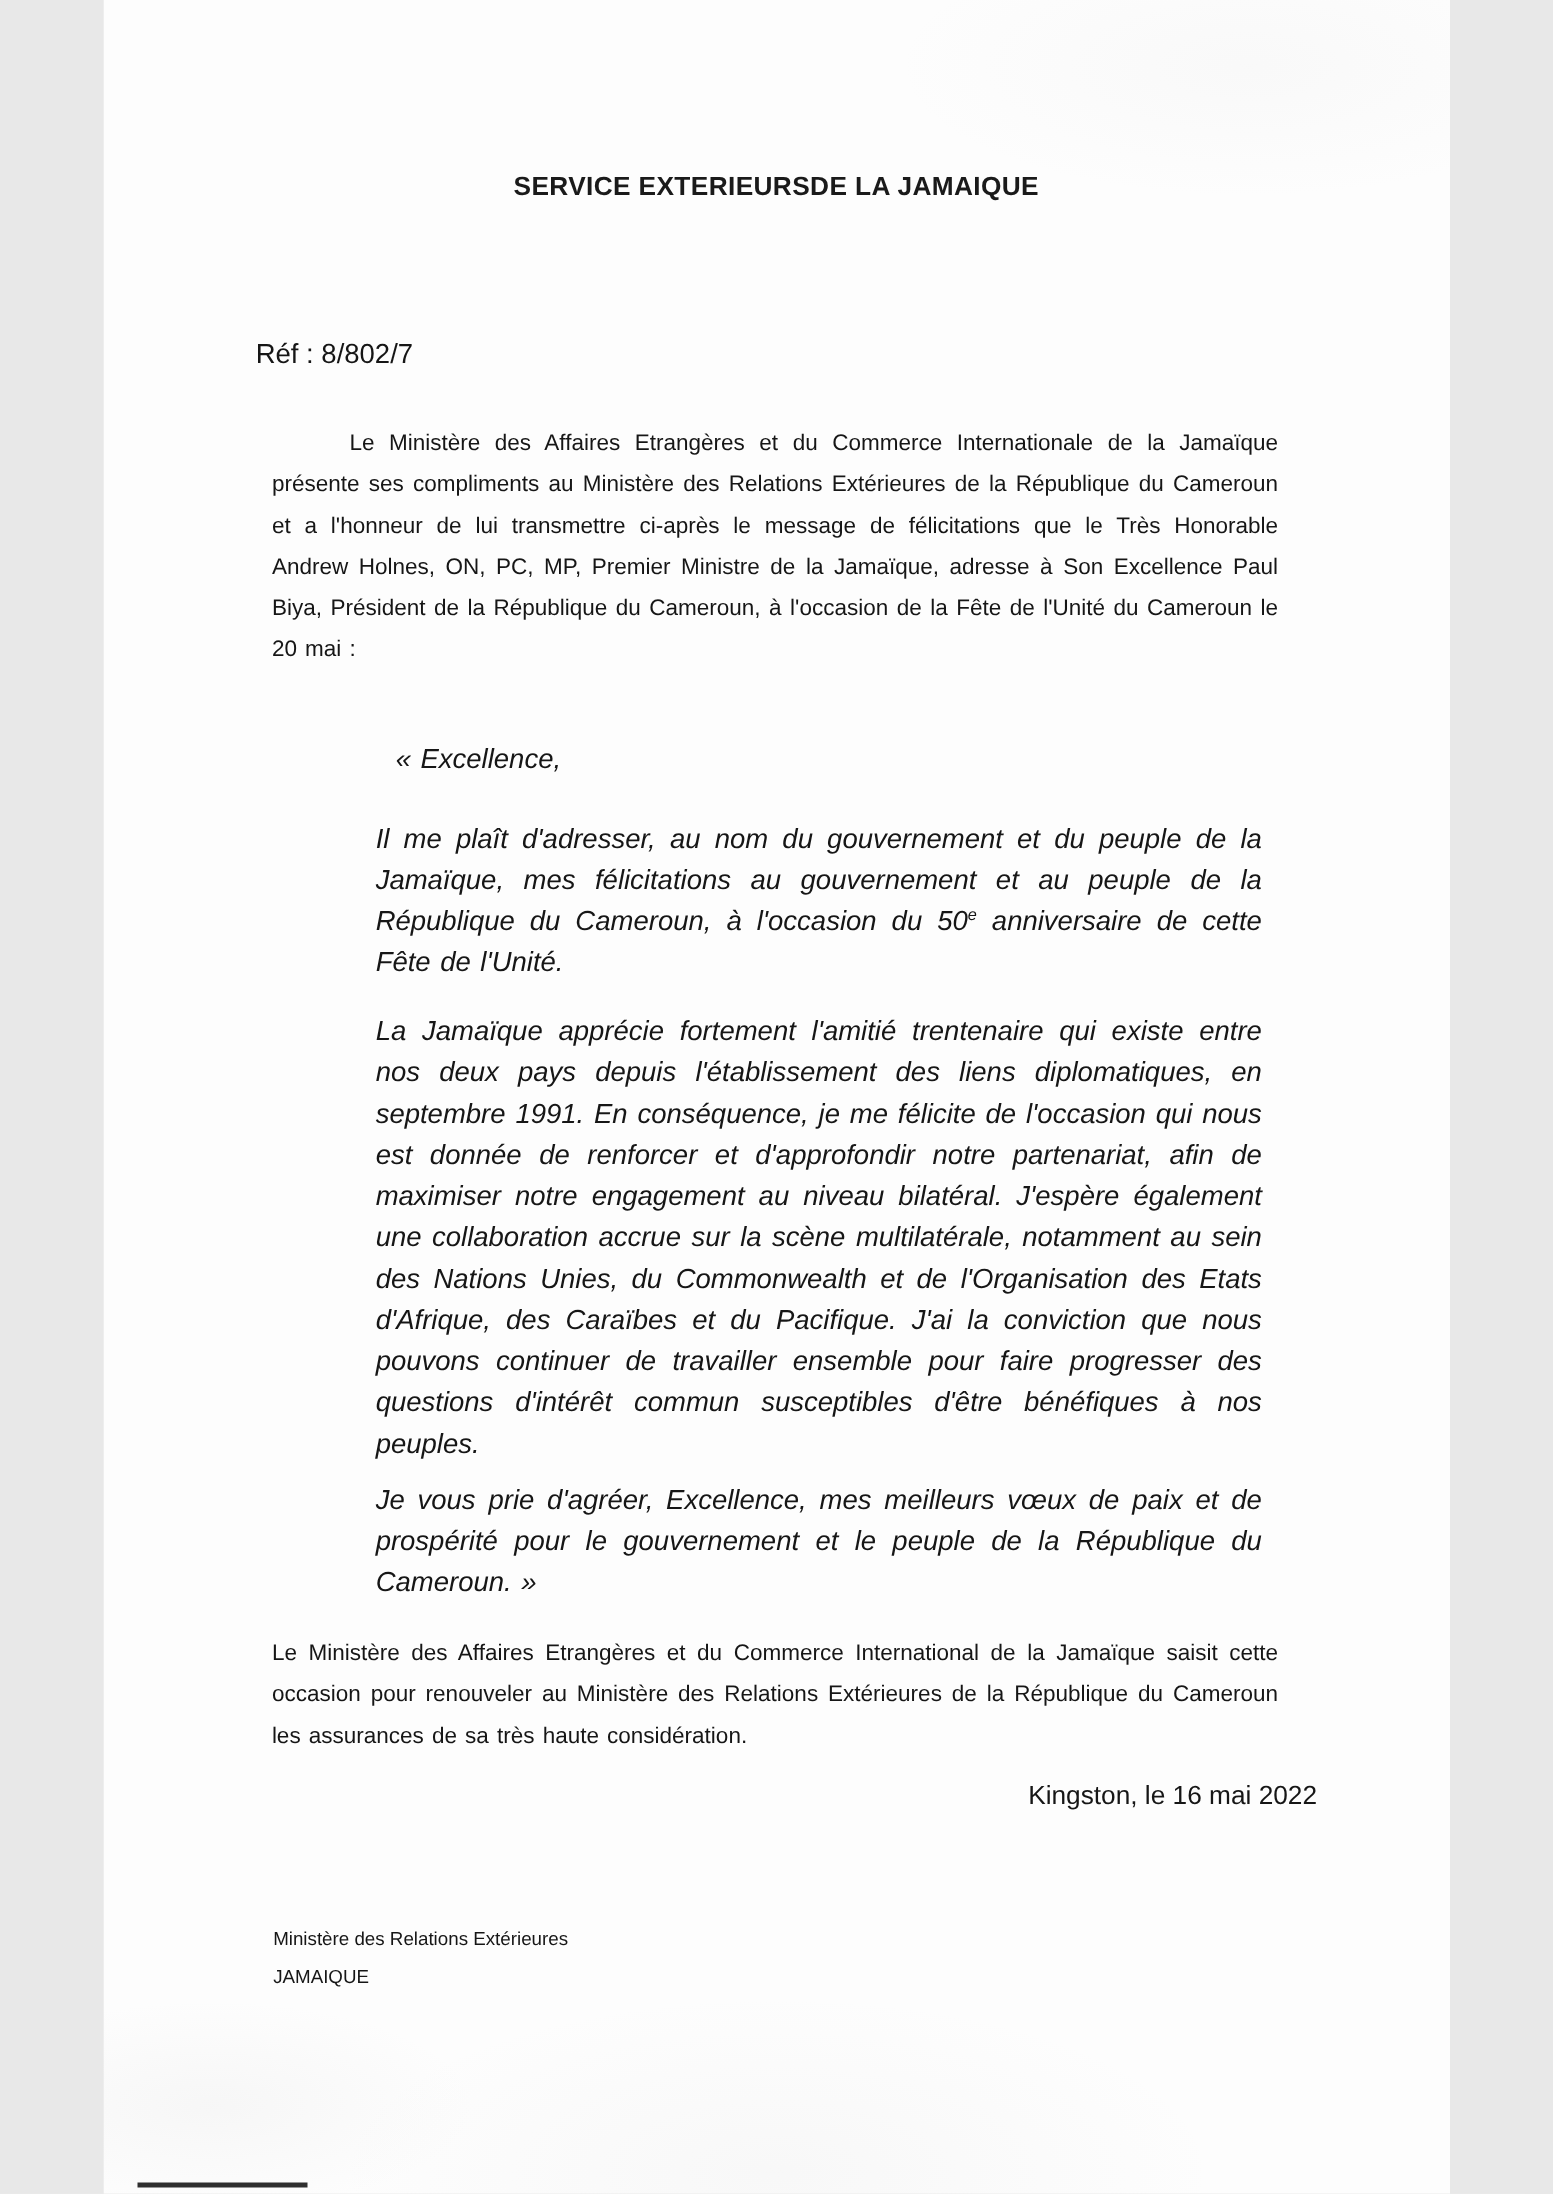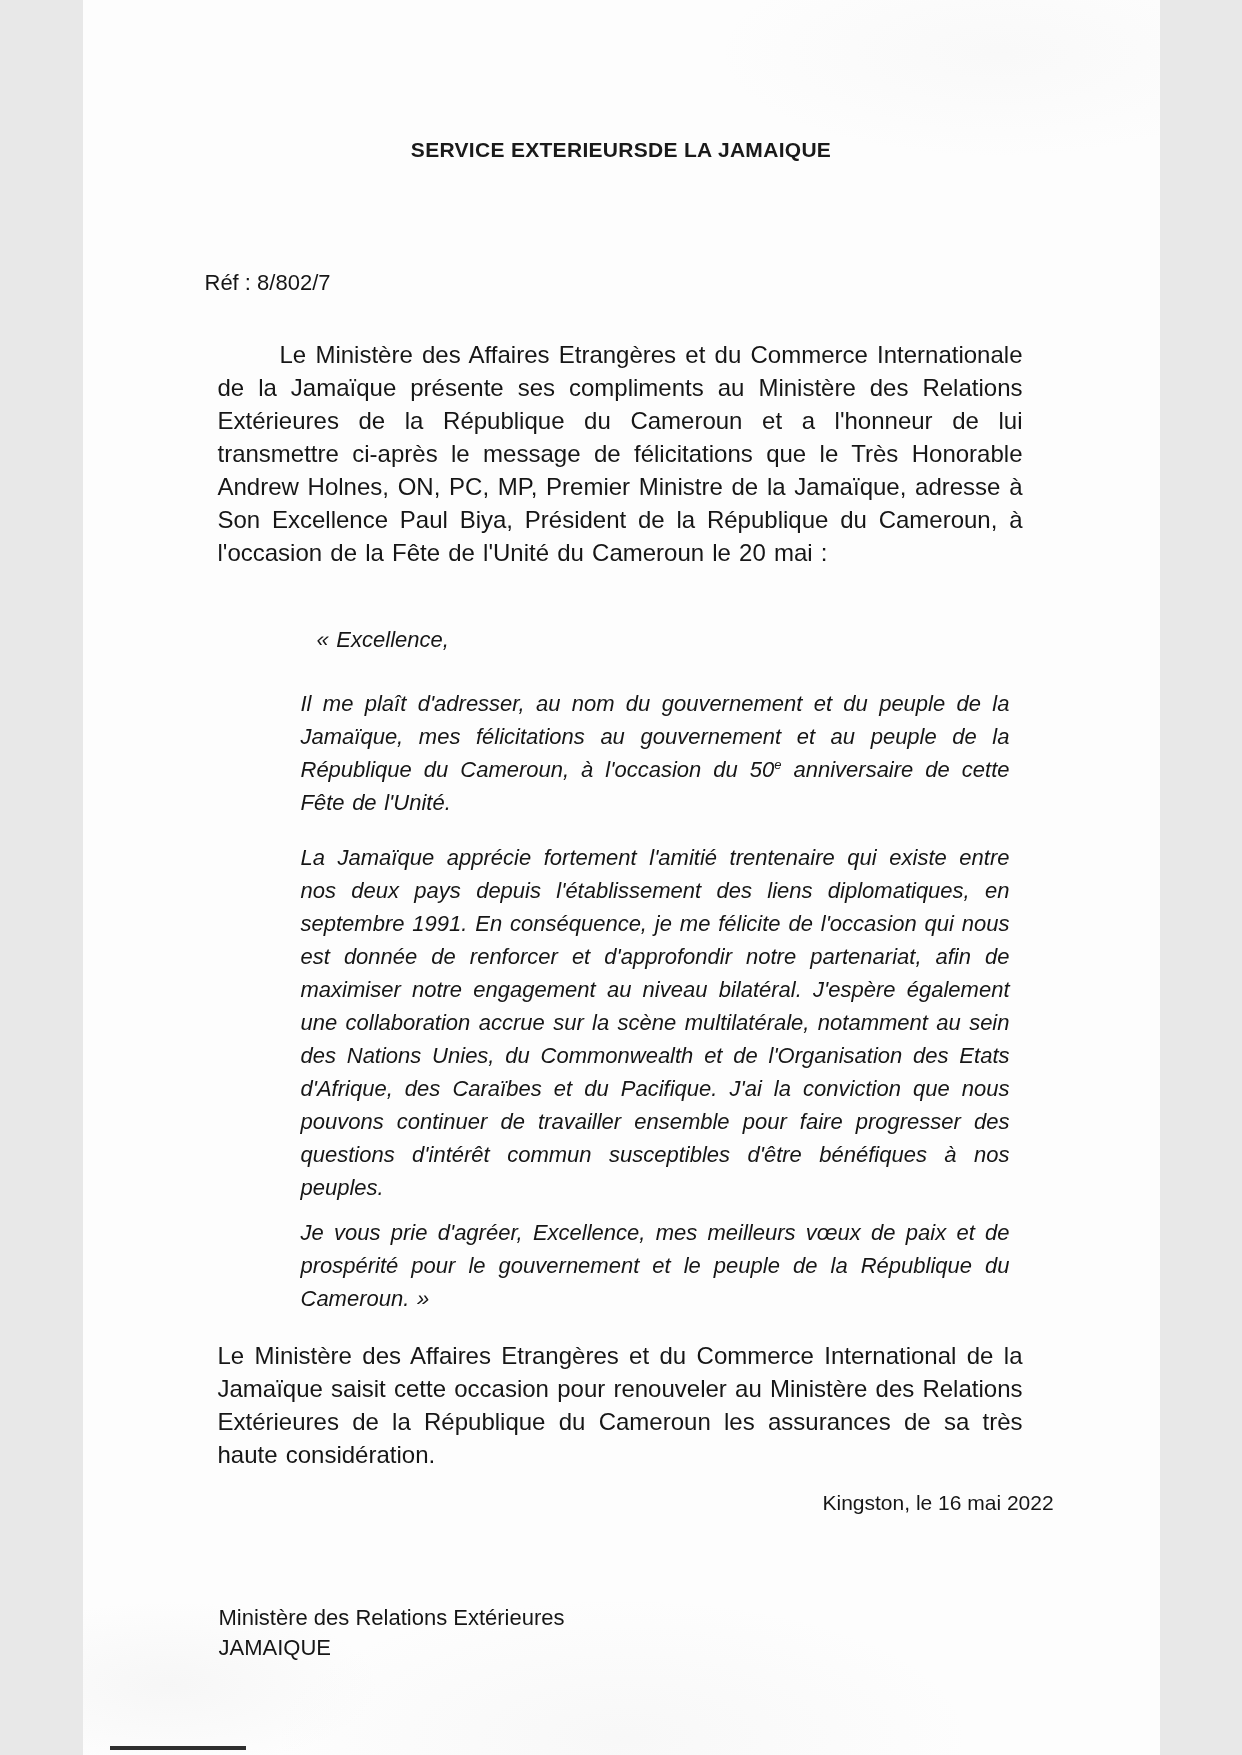--- a/index.html
+++ b/index.html
@@ -28,21 +28,21 @@
     font-weight: bold;
     letter-spacing: 0.3px;
     color: #1a1a1a;
   }
   .ref {
     margin: 108px 0 0 122px;
     font-size: 22px;
   }
   .body-para {
     margin: 42px 137px 0 135px;
-    font-size: 24px;
+    font-size: 18px;
     line-height: 33px;
     text-align: justify;
     word-spacing: 1.5px;
   }
   .body-para.indent {
     text-indent: 62px;
   }
   .quote {
     margin: 0 150px 0 218px;
     font-style: italic;
@@ -67,21 +67,21 @@
   }
   .closing {
     margin-top: 24px;
   }
   .dateline {
     margin: 20px 0 0 740px;
     font-size: 21px;
   }
   .addressee {
     margin: 88px 0 0 136px;
-    font-size: 22px;
+    font-size: 15px;
     line-height: 30px;
   }
   .footer-rule {
     position: absolute;
     left: 27px;
     top: 1746px;
     width: 136px;
     height: 4px;
     background: #2f2f2f;
   }

